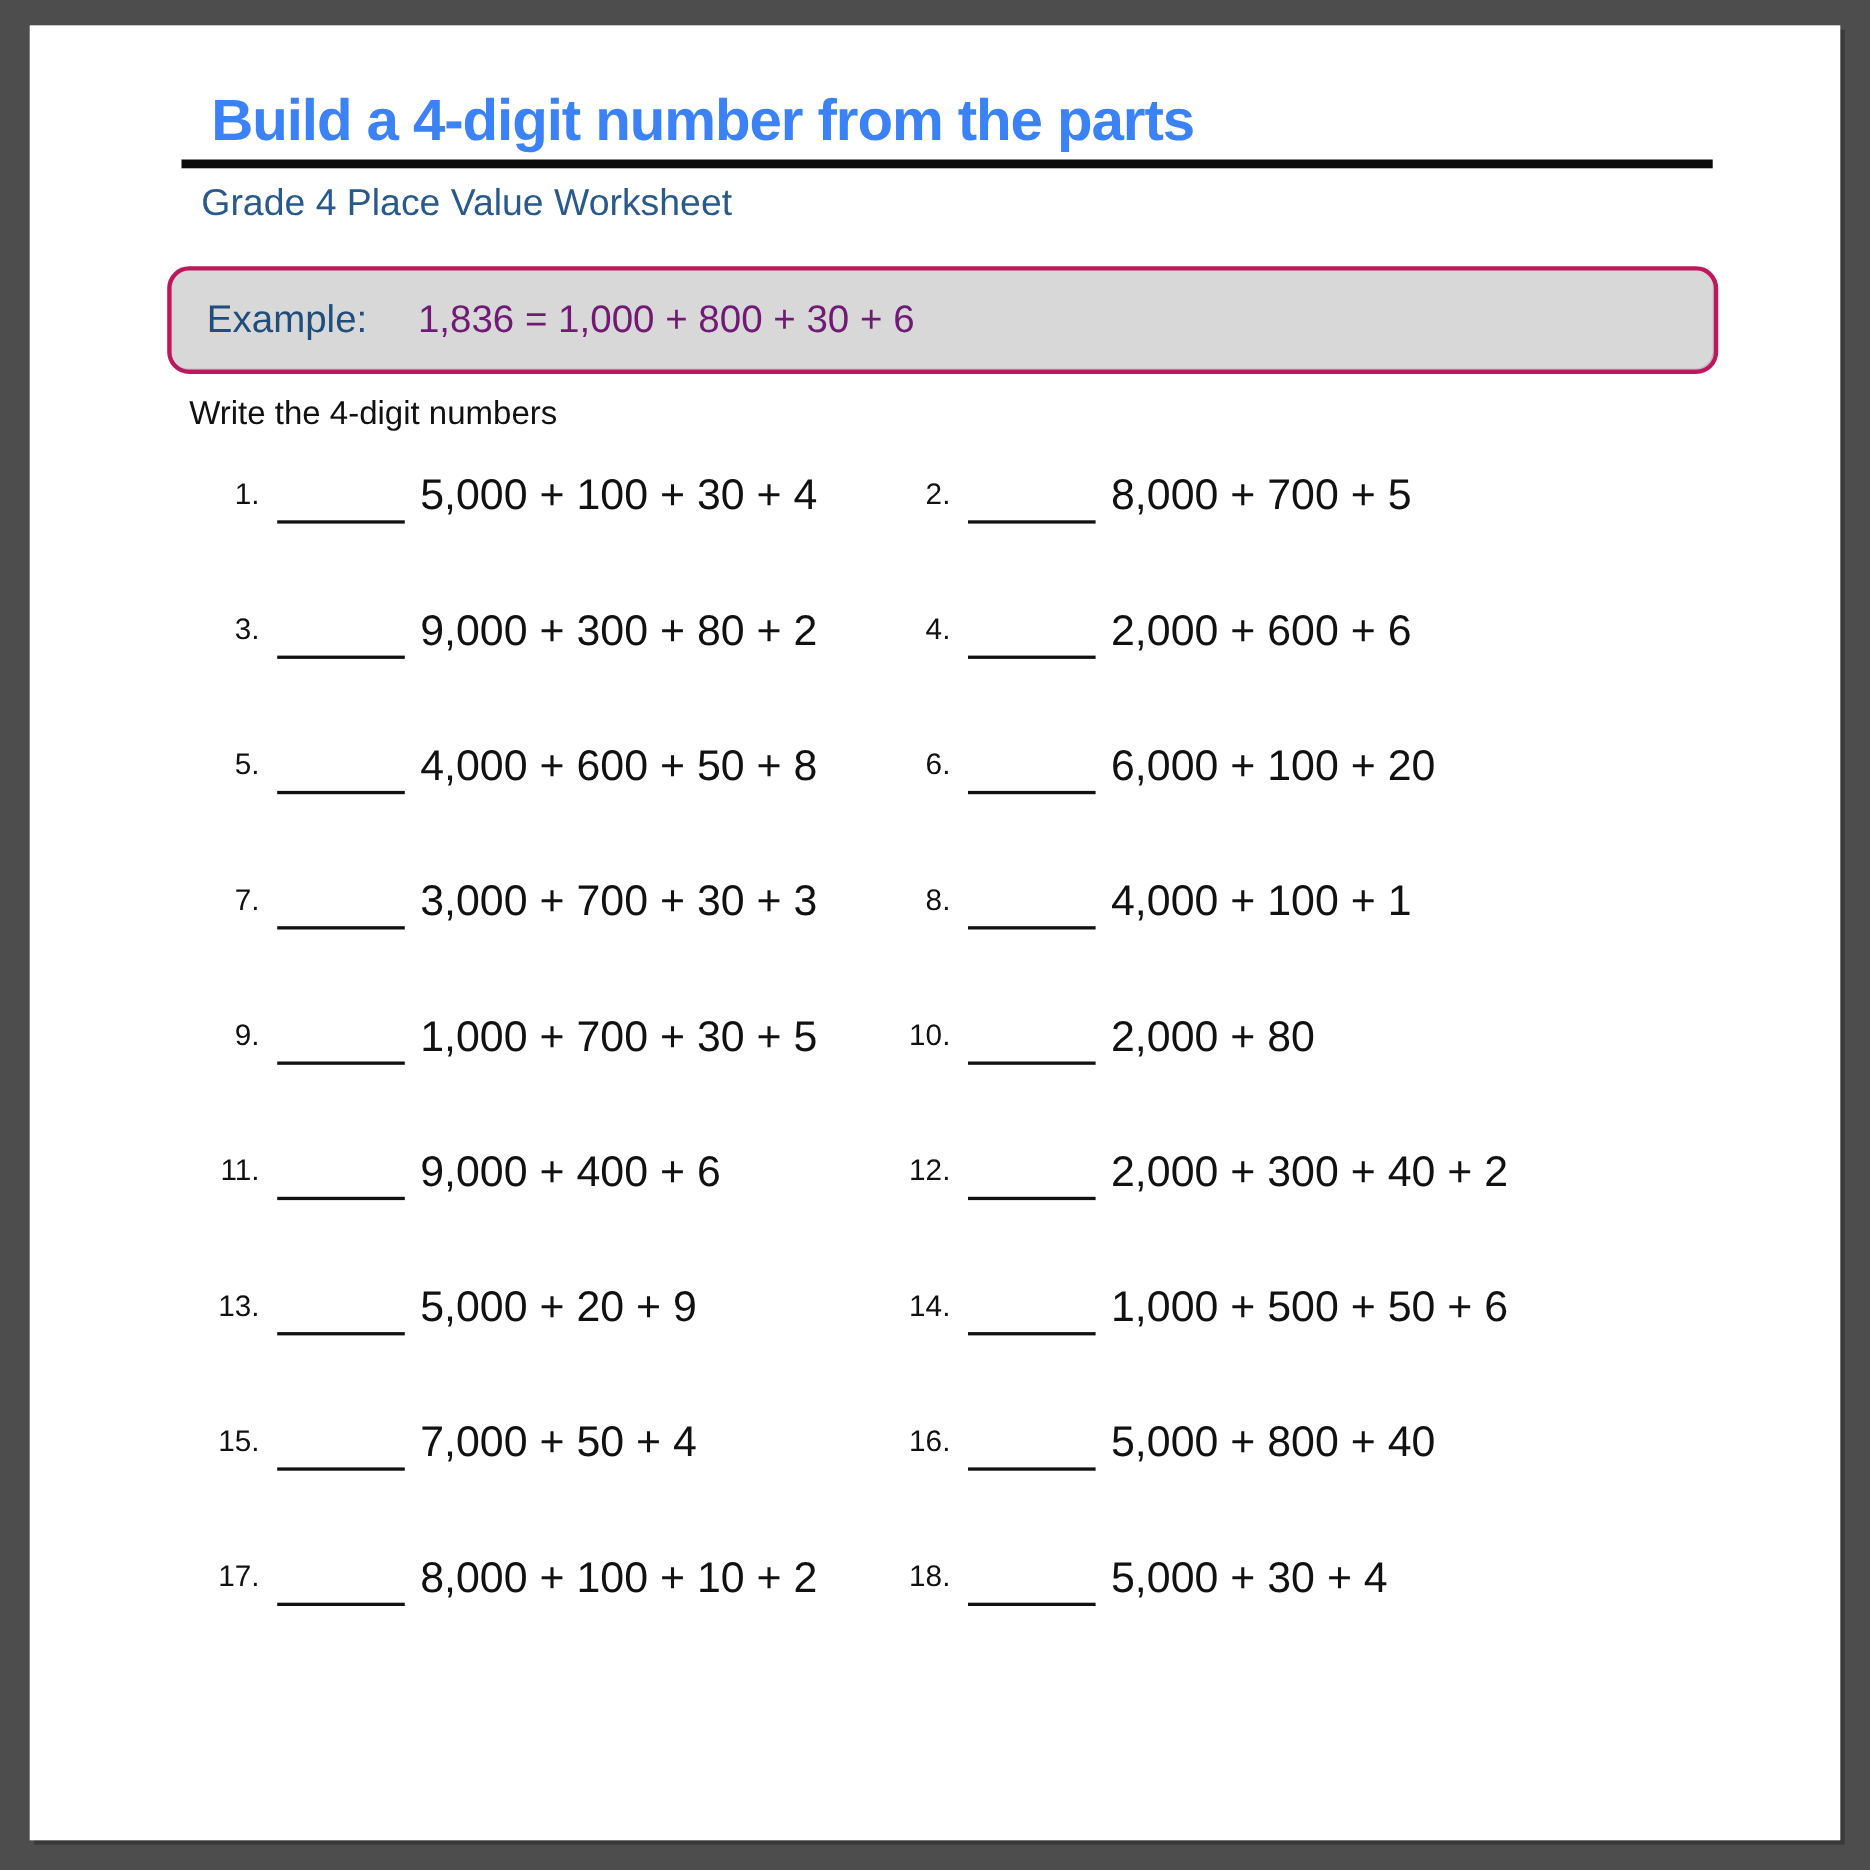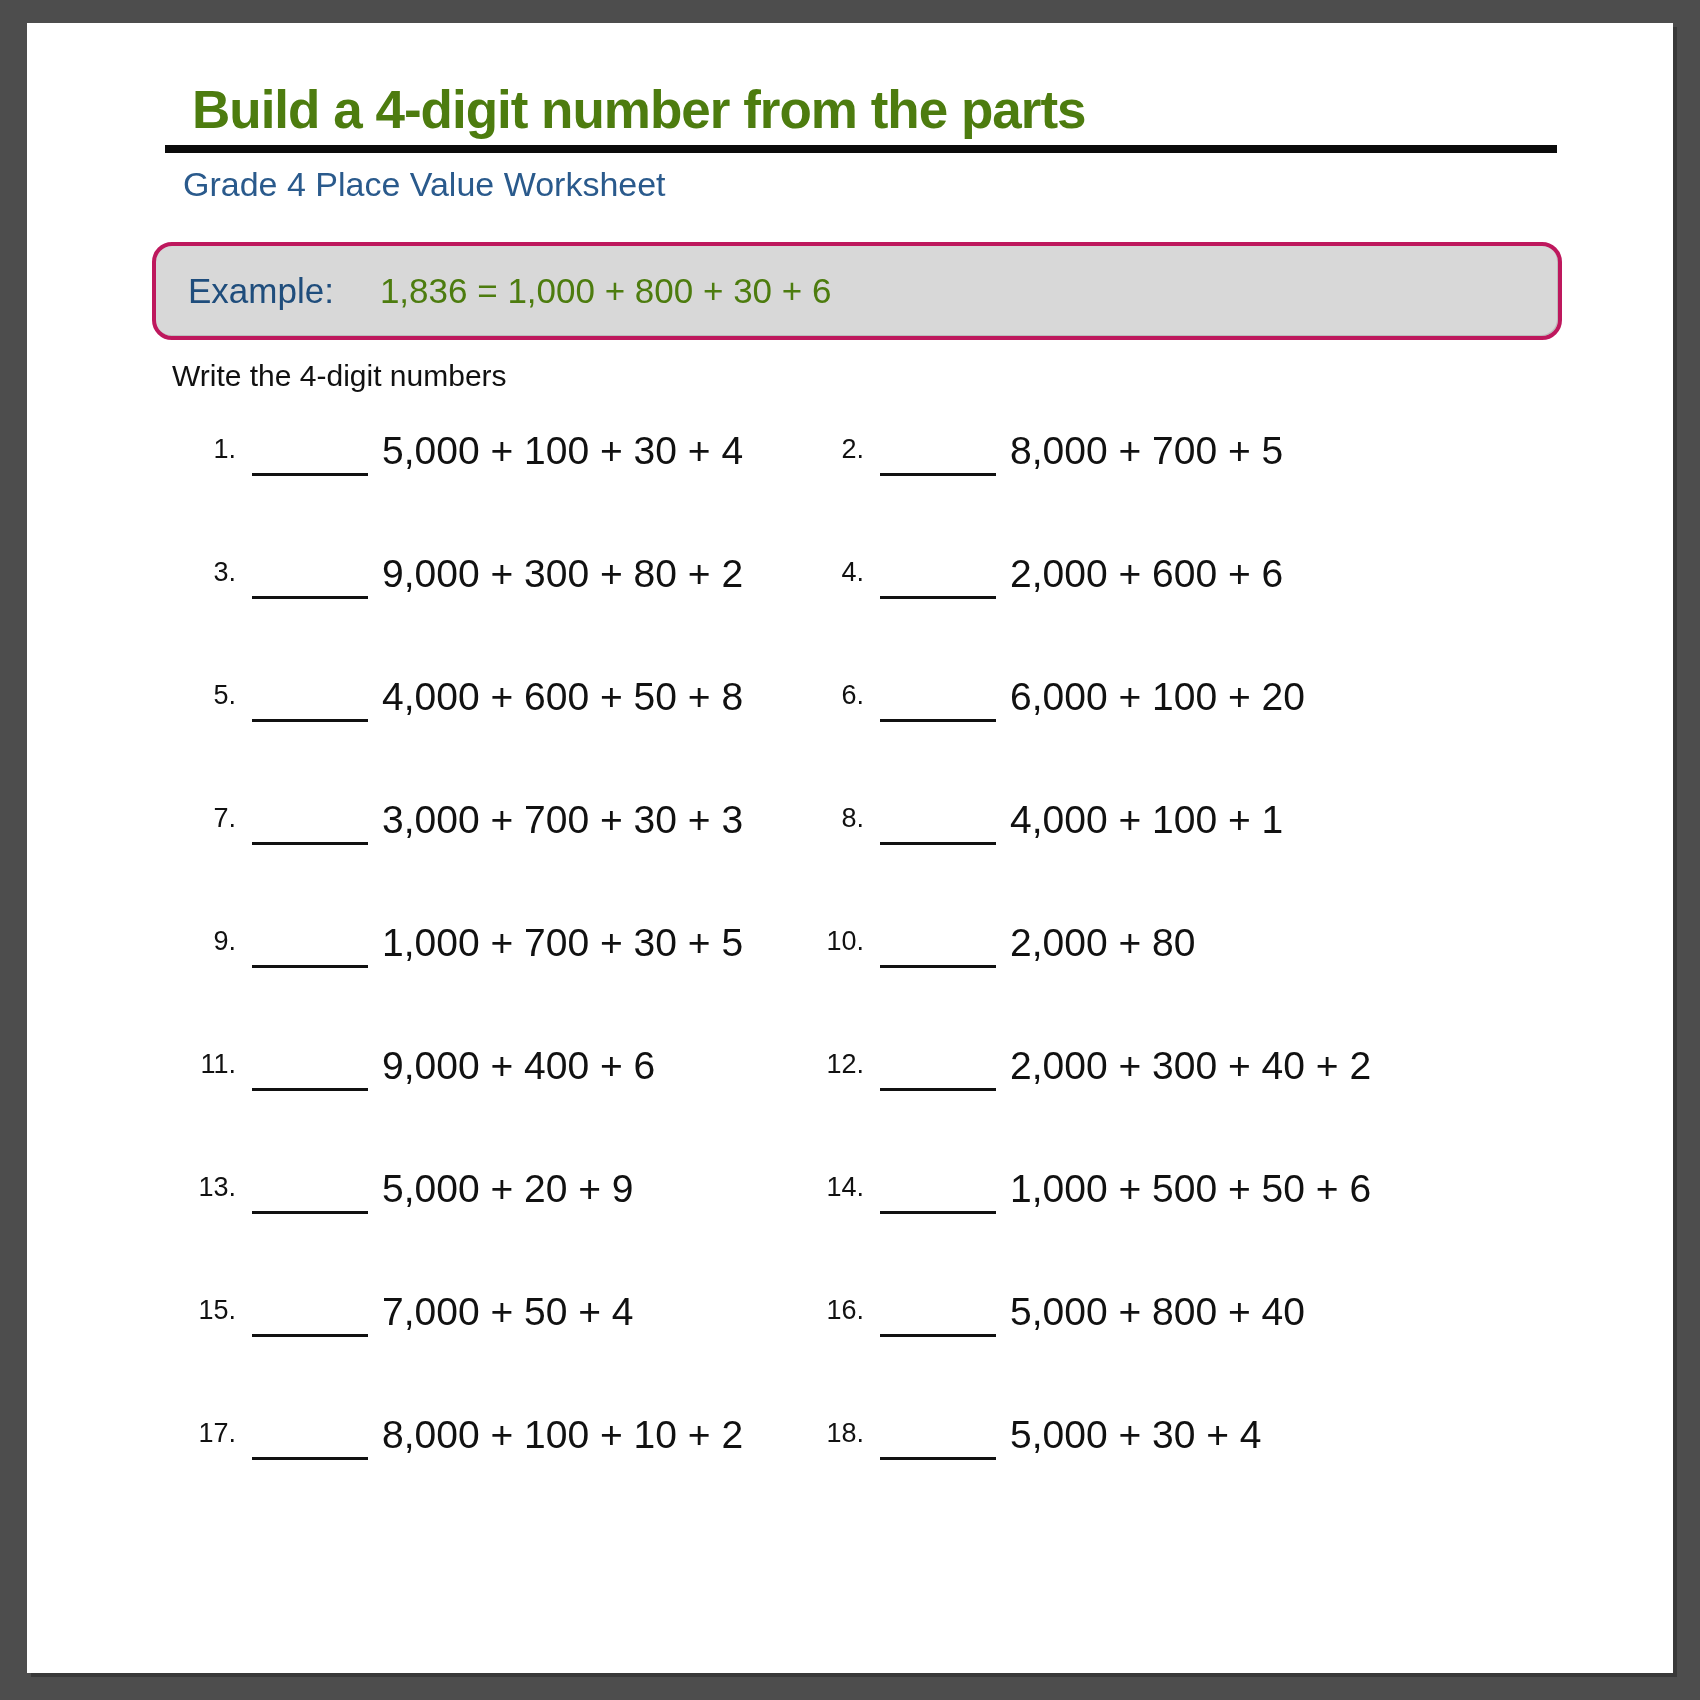--- a/index.html
+++ b/index.html
@@ -19,21 +19,21 @@
     height: 1650px;
     background: #ffffff;
     box-shadow: 4px 4px 0 rgba(0,0,0,0.25);
   }
   .title {
     position: absolute;
     left: 165px;
     top: 56px;
     font-size: 53px;
     font-weight: bold;
-    color: #4d7c0f;
+    color: #3b82f6;
     letter-spacing: -1px;
     white-space: nowrap;
   }
   .title-rule {
     position: absolute;
     left: 138px;
     top: 122px;
     width: 1392px;
     height: 8px;
     background: #0b0b0b;
@@ -61,21 +61,21 @@
   }
   .example-label {
     margin-left: 32px;
     font-size: 35px;
     color: #1f4d7c;
     white-space: nowrap;
   }
   .example-equation {
     margin-left: 46px;
     font-size: 35px;
-    color: #4d7c0f;
+    color: #701a75;
     white-space: nowrap;
   }
   .instruction {
     position: absolute;
     left: 145px;
     top: 336px;
     font-size: 30px;
     color: #111111;
     white-space: nowrap;
   }

